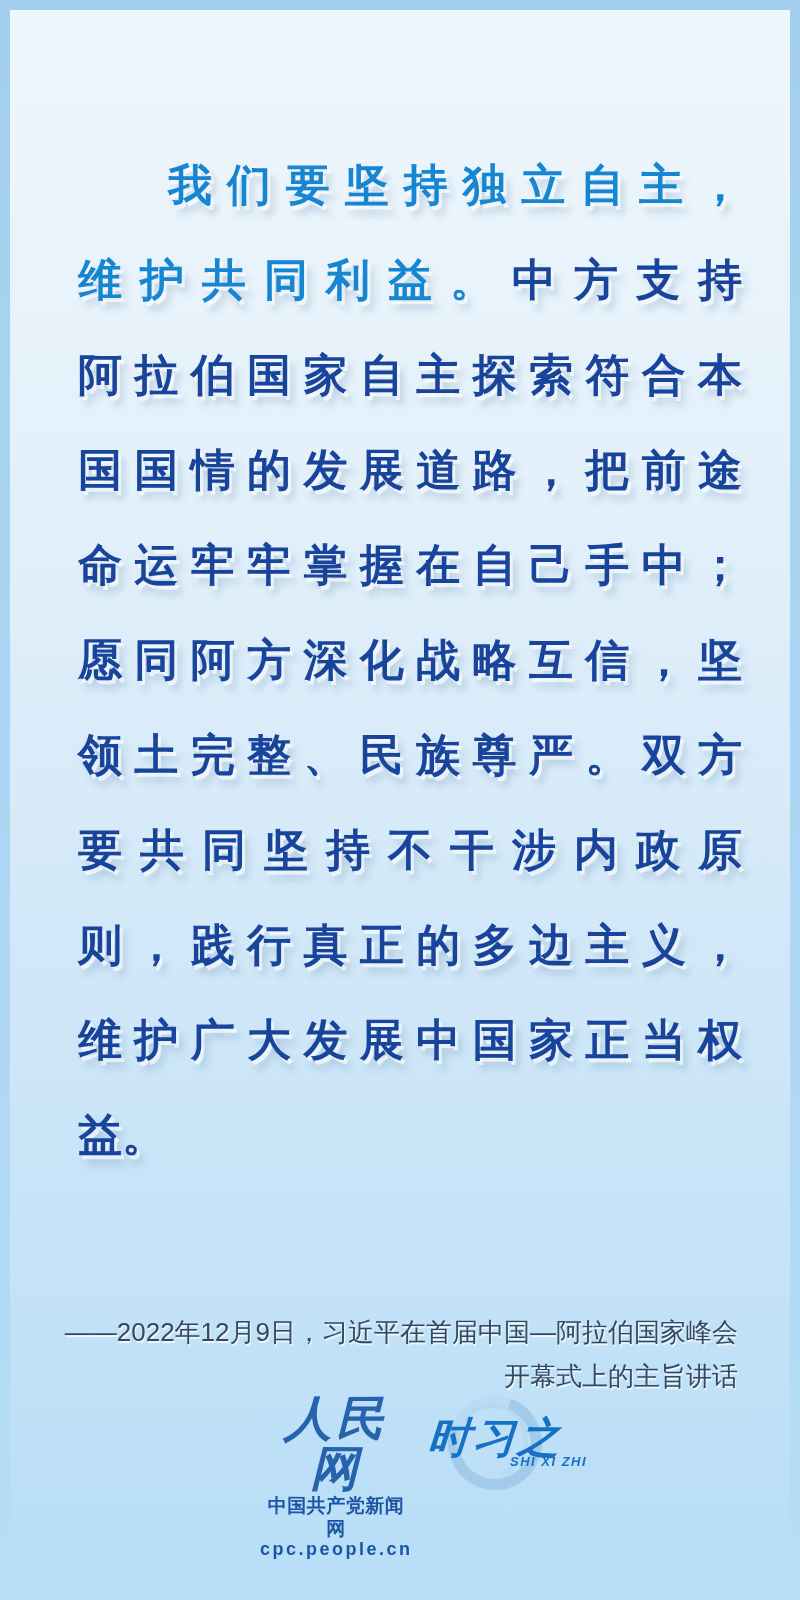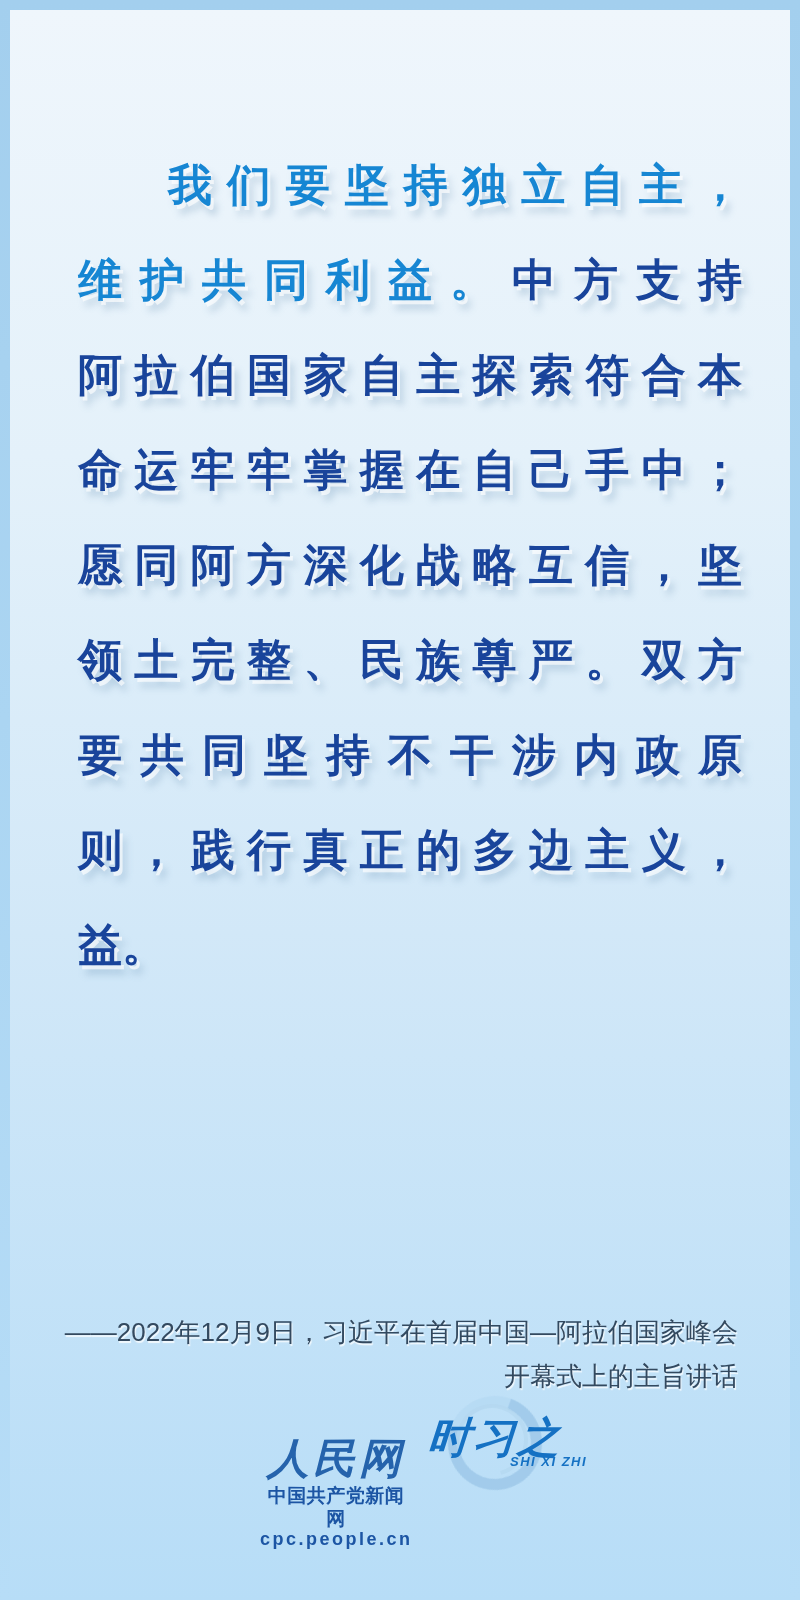--- a/index.html
+++ b/index.html
@@ -33,22 +33,22 @@
     position:absolute; right:52px; top:1284px; width:720px;
     text-align:right; font-size:26px; line-height:44px;
     color:#33495f; text-shadow:1px 2px 1px rgba(255,255,255,0.8);margin-top:16px;
   }
   
   .footer-people {
     position:absolute; left:250px; top:1384px; width:152px;
     text-align:center; color:#1c55a4;
   }
   .people-script {
-    font-size:42px; font-weight:bold; font-style:italic;
-    line-height:50px; color:#2563ac; letter-spacing:4px;margin-top:40px;
+    font-size:48px; font-weight:bold; font-style:italic;
+    line-height:50px; color:#2563ac; letter-spacing:4px;
   }
   .people-site {
     font-size:19px; font-weight:bold; letter-spacing:0.5px; line-height:23px;
   }
   .people-domain {
     font-size:18px; font-weight:bold; letter-spacing:2.5px; line-height:18px;
   }
   .footer-sxz { position:absolute; left:416px; top:1382px; width:150px; height:106px; }
   .sxz-ring {
     position:absolute; left:22px; top:4px; width:72px; height:72px;
@@ -76,25 +76,27 @@
 </style>
 </head>
 <body>
 
 <div class="card">
 
   <div class="quote">
       <div class="q-line indent"><span class="hl">我们要坚持独立自主，</span></div>
       <div class="q-line"><span class="hl">维护共同利益。</span><span class="main">中方支持</span></div>
       <div class="q-line"><span class="main">阿拉伯国家自主探索符合本</span></div>
+      <div class="q-line"><span class="main">国国情的发展道路，把前途</span></div>
       <div class="q-line"><span class="main">命运牢牢掌握在自己手中；</span></div>
       <div class="q-line"><span class="main">愿同阿方深化战略互信，坚</span></div>
       <div class="q-line"><span class="main">领土完整、民族尊严。双方</span></div>
       <div class="q-line"><span class="main">要共同坚持不干涉内政原</span></div>
       <div class="q-line"><span class="main">则，践行真正的多边主义，</span></div>
+      <div class="q-line"><span class="main">维护广大发展中国家正当权</span></div>
       <div class="q-line last"><span class="main">益。</span></div>
     </div>
 
   <div class="attribution">
     <div>——2022年12月9日，习近平在首届中国—阿拉伯国家峰会</div>
     <div>开幕式上的主旨讲话</div>
   </div>
 
   <div class="footer-people">
     <div class="people-script">人民网</div>

